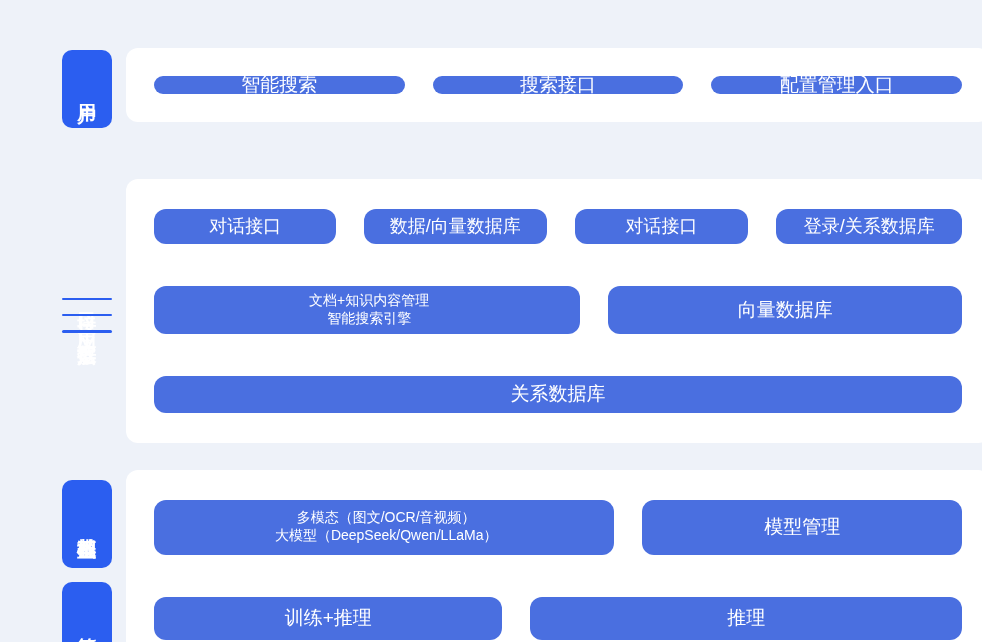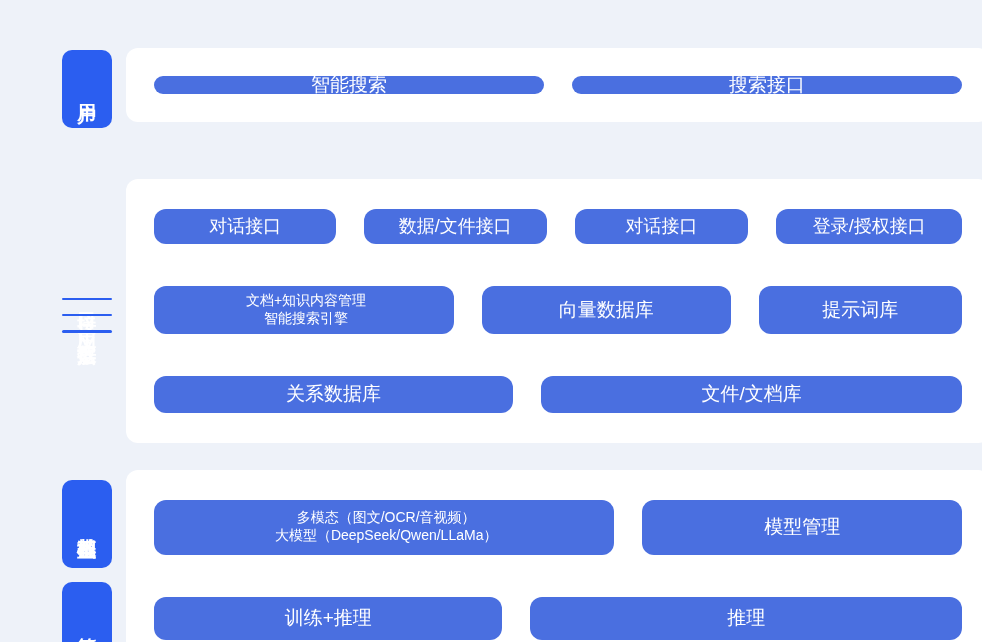--- a/index.html
+++ b/index.html
@@ -113,49 +113,48 @@
 <div class="diagram">
 
   <div class="section" id="band-user">
     <div class="side-tabs">
       <div class="side-tab">用户</div>
     </div>
     <div class="panel">
       <div class="row">
         <div class="card">智能搜索</div>
         <div class="card">搜索接口</div>
+        <div class="card">配置管理入口</div>
       </div>
     </div>
   </div>
 
   <div class="section" id="band-platform">
     <div class="side-tabs">
       <div class="side-tab">接口</div>
       <div class="side-tab">应用</div>
       <div class="side-tab">数据层</div>
     </div>
     <div class="panel">
 
       <div class="row">
         <div class="card sm" style="flex:1 1 0">对话接口</div>
-        <div class="card sm" style="flex:1 1 0">数据/文件接口</div>
+        <div class="card sm" style="flex:1 1 0">数据/向量数据库</div>
         <div class="card sm" style="flex:0.95 1 0">对话接口</div>
-        <div class="card sm" style="flex:1.02 1 0">登录/授权接口</div>
+        <div class="card sm" style="flex:1.02 1 0">登录/关系数据库</div>
       </div>
 
       <div class="row">
         <div class="card two-line" style="flex:1.42 1 0">文档+知识内容管理
 智能搜索引擎</div>
         <div class="card" style="flex:1.18 1 0">向量数据库</div>
-        <div class="card" style="flex:0.95 1 0">提示词库</div>
       </div>
 
       <div class="row">
         <div class="card" style="flex:1 1 0">关系数据库</div>
-        <div class="card" style="flex:1.18 1 0">文件/文档库</div>
       </div>
 
     </div>
   </div>
 
   <div class="section" id="band-infra">
     <div class="side-tabs">
       <div class="side-tab">基础模型</div>
       <div class="side-tab">算力层</div>
     </div>

